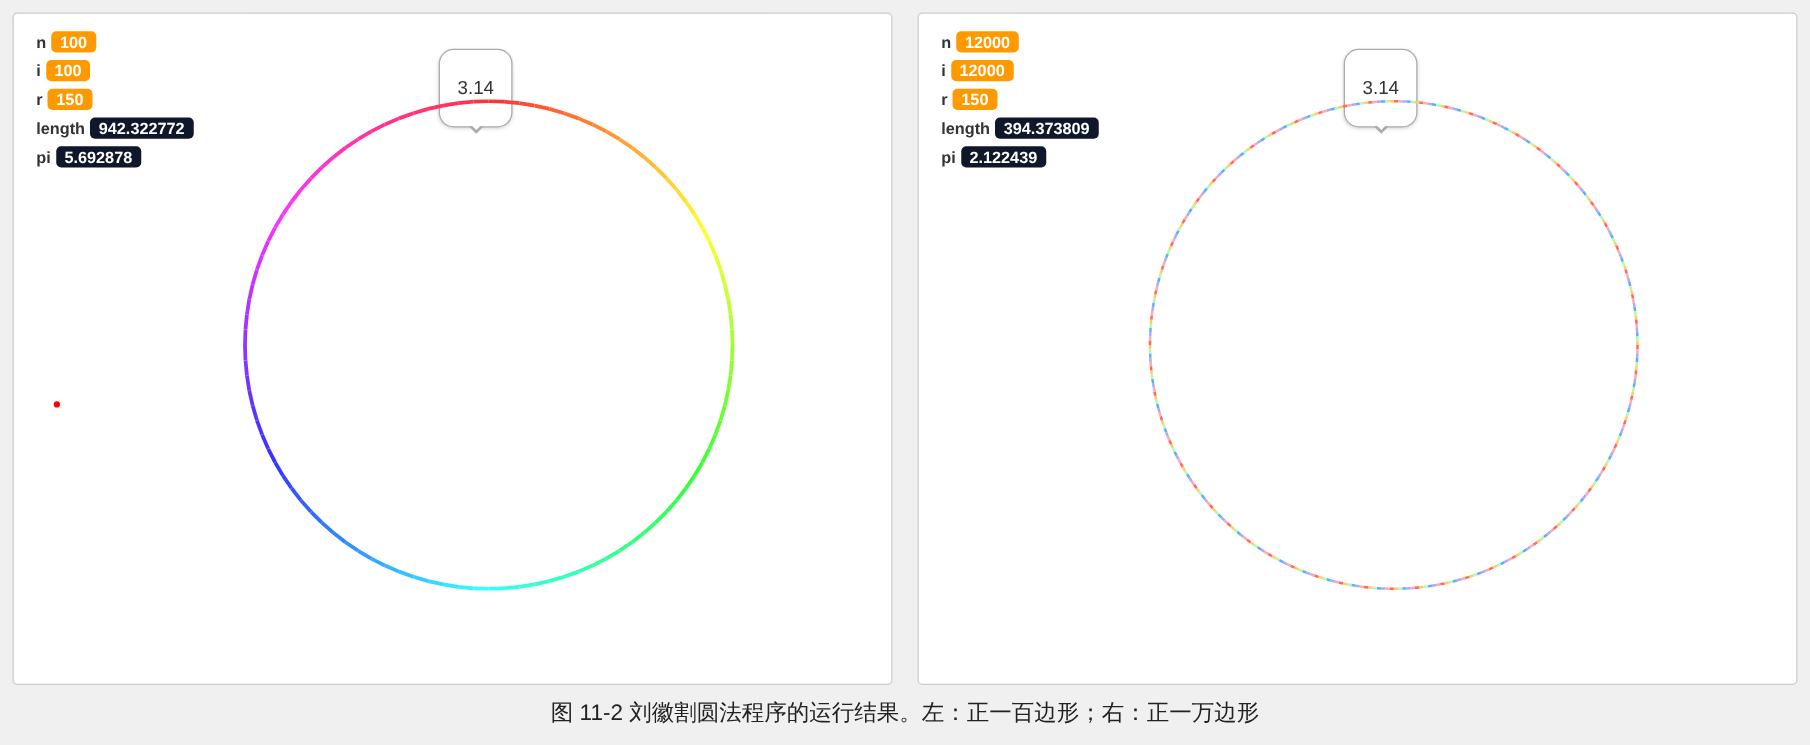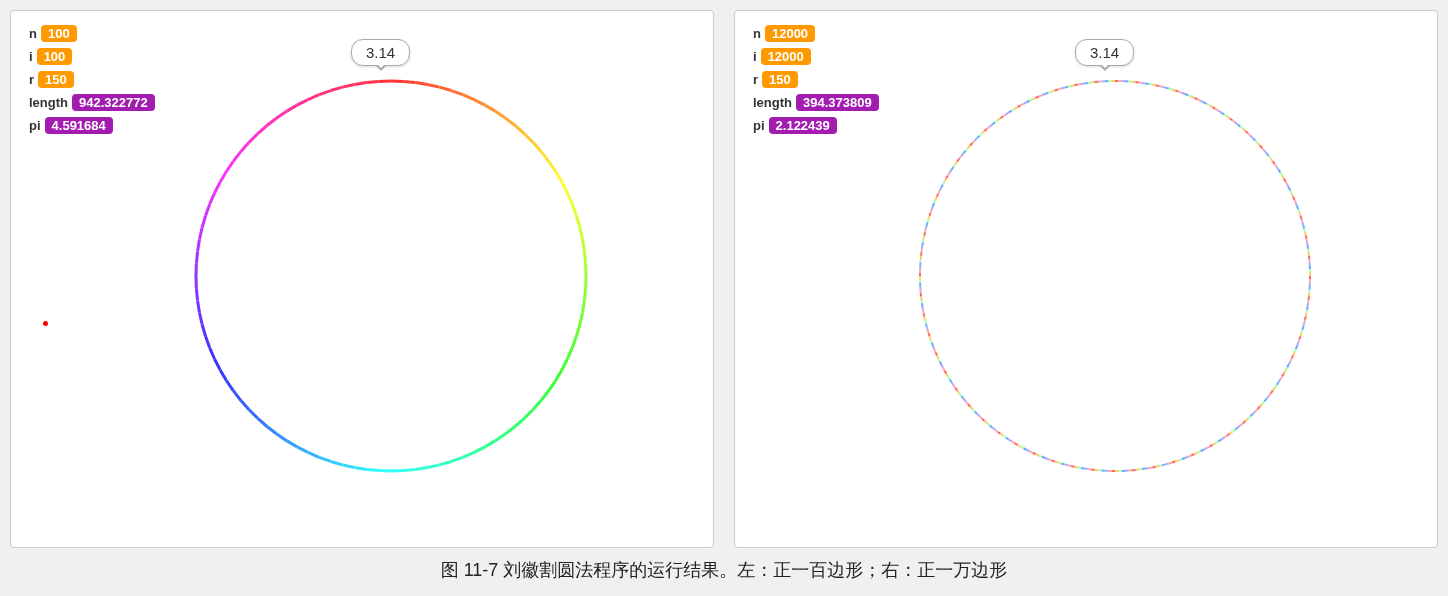--- a/index.html
+++ b/index.html
@@ -45,42 +45,42 @@
     }
     .var-badge {
       background: #f90;
       color: white;
       border-radius: 4px;
       padding: 1px 7px;
       font-size: 13px;
       font-weight: bold;
     }
     .var-badge-wide {
-      background: #a21caf;
+      background: #0f172a;
       color: white;
       border-radius: 4px;
       padding: 1px 7px;
       font-size: 13px;
       font-weight: bold;
     }
     .vars-area {
       position: absolute;
       top: 10px;
       left: 10px;
       display: flex;
       flex-direction: column;
       gap: 2px;
       z-index: 10;
     }
     .speech-bubble {
       position: absolute;
       background: white;
       border: 1.5px solid #aaa;
       border-radius: 12px;
-      padding: 4px 14px;
+      padding: 22px 14px;
       font-size: 15px;
       color: #333;
       font-weight: normal;
       box-shadow: 0 1px 3px rgba(0,0,0,0.15);
     }
     .speech-bubble::after {
       content: '';
       position: absolute;
       bottom: -12px;
       left: 50%;
@@ -134,21 +134,21 @@
         <div class="var-label">
           <span>r</span>
           <span class="var-badge">150</span>
         </div>
         <div class="var-label">
           <span>length</span>
           <span class="var-badge-wide">942.322772</span>
         </div>
         <div class="var-label">
           <span>pi</span>
-          <span class="var-badge-wide">4.591684</span>
+          <span class="var-badge-wide">5.692878</span>
         </div>
       </div>
 
       <div class="speech-bubble" style="top:28px; left: 340px;">
         <span>3.14</span>
       </div>
 
       <div class="red-dot" style="left: 32px; top: 310px;"></div>
 
       <svg width="100%" height="100%" style="position:absolute;top:0;left:0;">
@@ -646,14 +646,14 @@
             <line x1="363.0046301642066" y1="70.74203387210963" x2="366.3974876198955" y2="70.47501019933429" stroke="#ffaaaa" stroke-width="2"></line>
             <line x1="366.3974876198955" y1="70.47501019933429" x2="369.794488532626" y2="70.26724072285808" stroke="#aaaaff" stroke-width="2"></line>
             <line x1="369.794488532626" y1="70.26724072285808" x2="373.19459814301234" y2="70.11878873127634" stroke="#66aaff" stroke-width="2"></line>
             <line x1="373.19459814301234" y1="70.11878873127634" x2="376.5967807447297" y2="70.0296994445037" stroke="#aaffaa" stroke-width="2"></line>
             <line x1="376.5967807447297" y1="70.0296994445037" x2="379.99999999999994" y2="70" stroke="#ffcc66" stroke-width="2"></line>
           </g>
       </svg>
     </div>
   </div>
 
-  <div class="caption">图 11-7  刘徽割圆法程序的运行结果。左：正一百边形；右：正一万边形</div>
+  <div class="caption">图 11-2  刘徽割圆法程序的运行结果。左：正一百边形；右：正一万边形</div>
 </div>
 
 </body></html>

